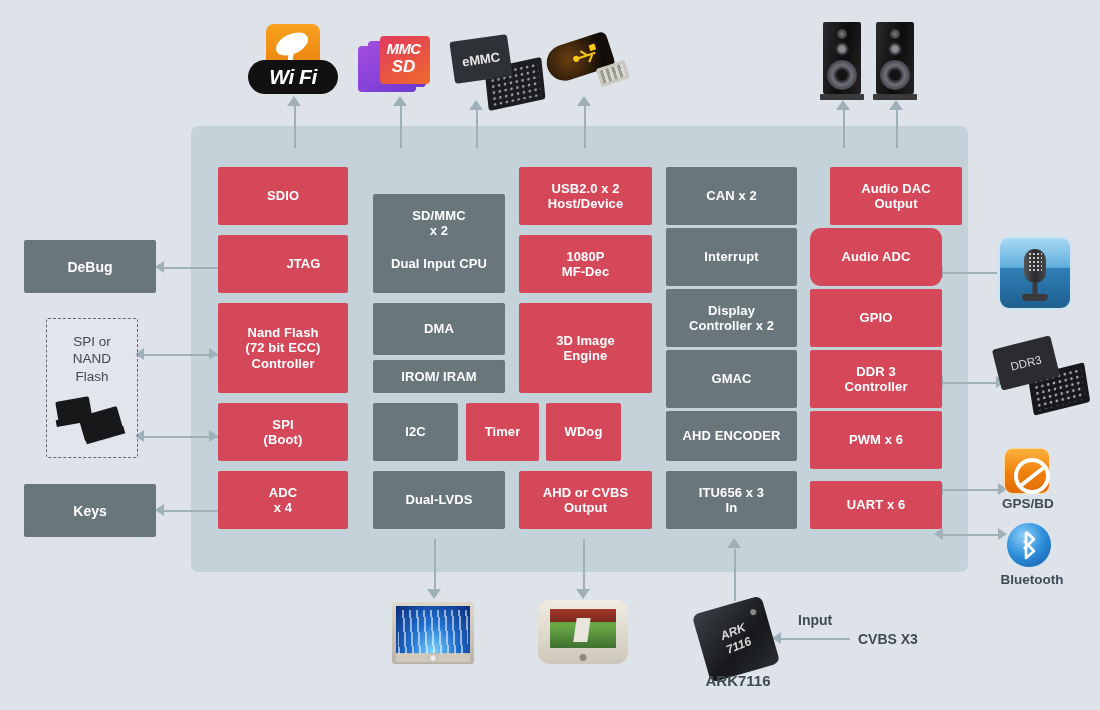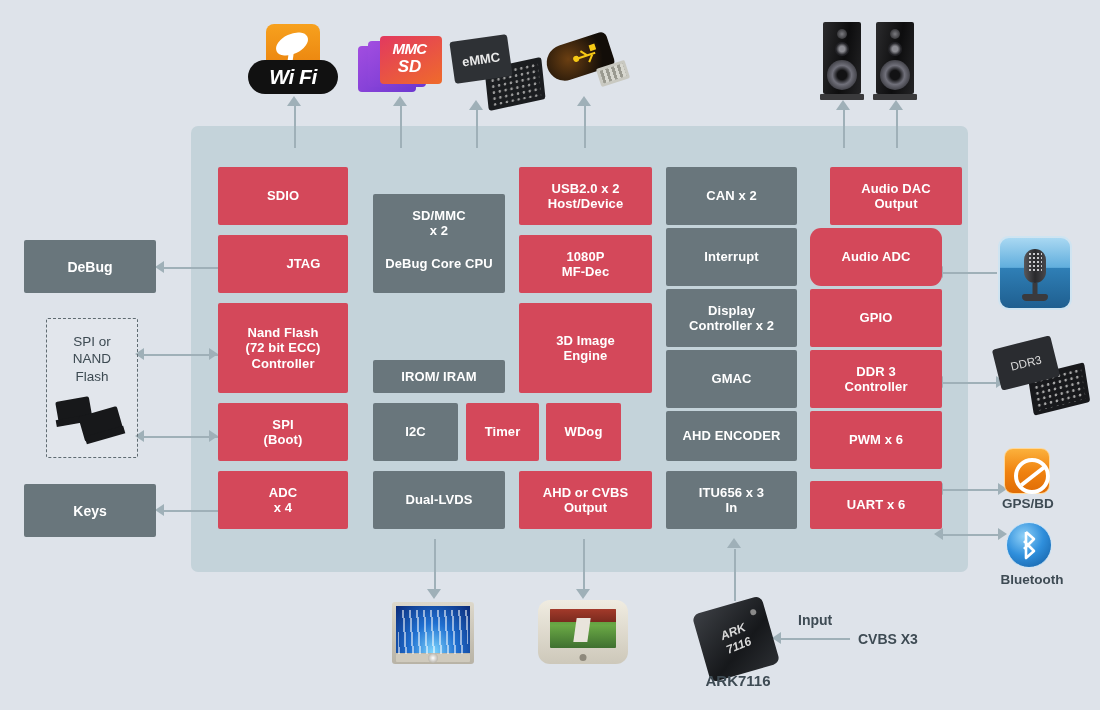--- a/index.html
+++ b/index.html
@@ -114,21 +114,21 @@
     display: flex; align-items: center; justify-content: center;
   }
 
   
   .sd-card {
     position: absolute; width: 58px; height: 46px; border-radius: 4px;
     background: linear-gradient(140deg,#a24de0,#6d38d0);
   }
   .sd-front {
     position: absolute; left: 22px; top: 0;
-    width: 62px; height: 48px; border-radius: 4px;
+    width: 50px; height: 48px; border-radius: 4px;
     background: linear-gradient(150deg,#e2395f,#ef6b2b);
     overflow: hidden;
   }
   .sd-txt1 {
     position: absolute; left: 0; right: 3px; top: 4px;
     text-align: center; color: #fff;
     font-size: 15px; font-weight: bold; font-style: italic;
     letter-spacing: -.6px;
   }
   .sd-txt2 {
@@ -425,21 +425,22 @@
 Controller</div>
       <div class="blk red" style="top:236px; height:58px; white-space:pre-line;">SPI
 (Boot)</div>
       <div class="blk red" style="top:304px; height:58px; white-space:pre-line;">ADC
 x 4</div>
     </div>
 
     <div class="col" style="left:155px; width:132px;">
       <div class="blk gray" style="top:0px; height:58px; white-space:pre-line;margin-top:27px;">SD/MMC
 x 2</div>
-      <div class="blk gray" style="top:68px; height:58px; white-space:pre-line;">DeBug Core CPU</div>
+      <div class="blk gray" style="top:68px; height:58px; white-space:pre-line;">Dual Input CPU</div>
+      <div class="blk gray" style="top:136px; height:52px; white-space:pre-line;">DMA</div>
       <div class="blk gray" style="top:193px; height:33px; white-space:pre-line;">IROM/ IRAM</div>
       <div class="blk gray" style="top:236px; height:58px; width:85px; white-space:pre-line;">I2C</div>
       <div class="blk red" style="top:236px; left:93px; height:58px; width:73px; white-space:pre-line;">Timer</div>
       <div class="blk red" style="top:236px; left:173px; height:58px; width:75px; white-space:pre-line;">WDog</div>
       <div class="blk gray" style="top:304px; height:58px; white-space:pre-line;">Dual-LVDS</div>
     </div>
 
     <div class="col" style="left:301px; width:133px;">
       <div class="blk red" style="top:0px; height:58px; white-space:pre-line;">USB2.0 x 2
 Host/Device</div>

